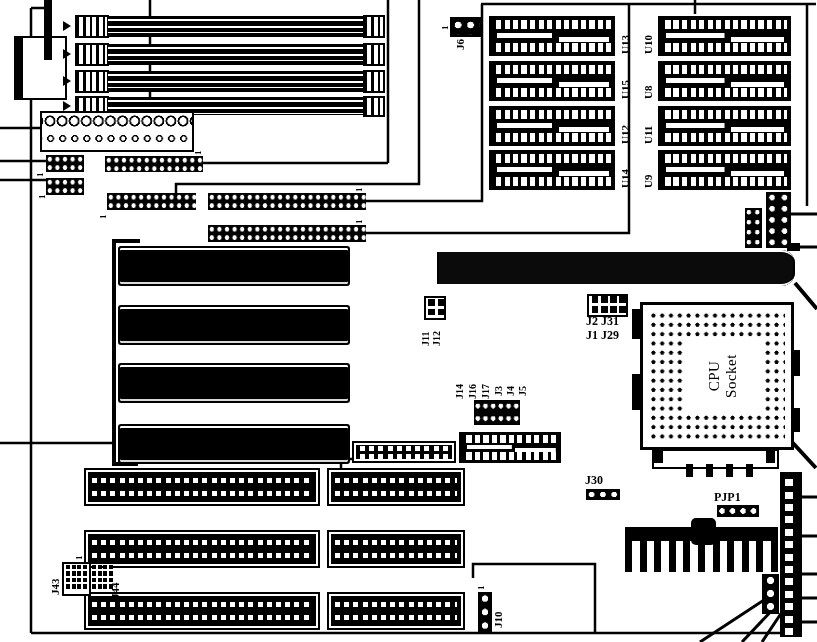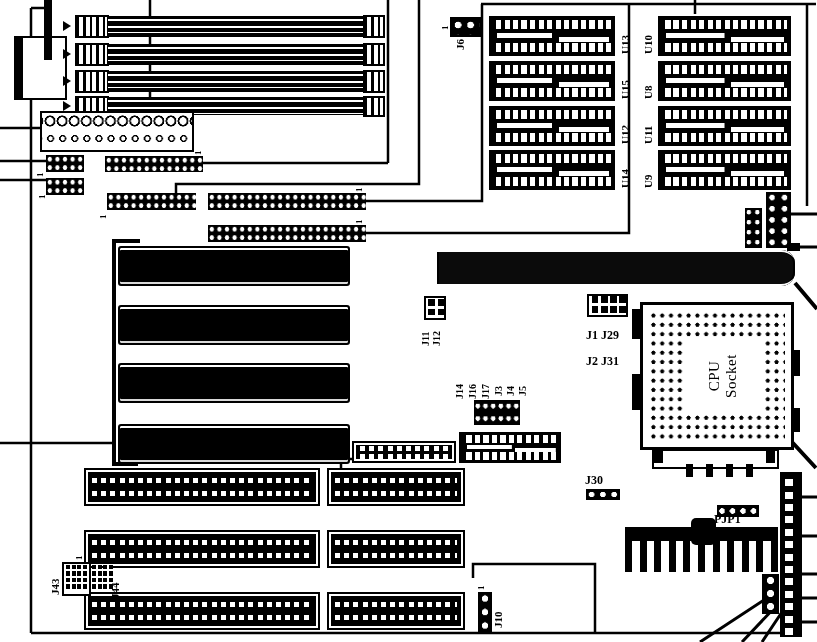--- a/index.html
+++ b/index.html
@@ -132,21 +132,21 @@
   <div class="cmp chip" style="left:658px;top:150px;width:133px;height:40px;"></div>
 
   <div class="cmp ph" style="left:745px;top:208px;width:17px;height:40px;background-size:8.5px 10px;"></div>
   <div class="cmp ph" style="left:766px;top:192px;width:25px;height:56px;background-image:radial-gradient(circle at 6px 5.5px,#fff 2.6px,rgba(0,0,0,0) 3px);background-size:12.5px 11.2px;"></div>
 
   <div class="cmp" style="left:437px;top:250px;width:358px;height:36px;background:#0b0b0b;border-radius:0 14px 14px 0;
               box-shadow:inset 0 5px 0 -3px #fff,inset 0 -5px 0 -3px #fff,inset 0 0 0 2px #000;"></div>
   <div class="cmp" style="left:787px;top:243px;width:13px;height:8px;background:#000;"></div>
 
   <div class="cmp gridblk" style="left:587px;top:294px;width:37px;height:19px;"></div>
-  <div class="cmp lbl" style="left:586px;top:315px;font-size:12px;margin-top:40px;">J2 J31</div>
+  <div class="cmp lbl" style="left:586px;top:315px;font-size:12px;">J2 J31</div>
   <div class="cmp lbl" style="left:586px;top:329px;font-size:12px;">J1 J29</div>
 
   <div class="cmp gridblk" style="left:424px;top:296px;width:18px;height:20px;"></div>
   <div class="rot cmp" style="left:420px;top:346px;font-size:10px;font-weight:bold;">J11</div>
   <div class="rot cmp" style="left:431px;top:346px;font-size:10px;font-weight:bold;">J12</div>
 
   <div class="cmp" style="left:640px;top:302px;width:148px;height:142px;background:#fff;border:3px solid #000;"></div>
   <div class="cmp pga" style="left:649px;top:311px;width:136px;height:130px;"></div>
   <div class="cmp" style="left:684px;top:337px;width:78px;height:77px;background:#fff;display:flex;align-items:center;justify-content:center;">
     <div class="rot" style="position:static;transform:rotate(-90deg);transform-origin:center;font-size:15px;letter-spacing:.5px;text-align:center;">
@@ -175,21 +175,21 @@
   <div class="cmp ph" style="left:474px;top:400px;width:46px;height:25px;background-size:7.7px 12.5px;background-image:radial-gradient(circle at 3.8px 6px,#fff 2.2px,rgba(0,0,0,0) 2.6px);"></div>
 
   <div class="rot lbl cmp" style="left:447px;top:461px;">U4</div>
   <div class="cmp chip" style="left:459px;top:432px;width:102px;height:31px;background-size:94% 8px,94% 8px,44% 4px,40% 4px;background-position:4px 3px,4px 20px,8px 13px,92% 16px;"></div>
 
   <div class="cmp seg" style="left:352px;top:441px;width:104px;height:22px;background-position:8px 5px,8px 13px;"></div>
 
   <div class="cmp lbl" style="left:585px;top:474px;font-size:12px;">J30</div>
   <div class="cmp" style="left:586px;top:489px;width:34px;height:11px;background-color:#000;background-image:radial-gradient(circle at 5.5px 5.5px,#fff 2.6px,rgba(0,0,0,0) 3px);background-size:11.3px 11px;"></div>
 
-  <div class="cmp lbl" style="left:714px;top:513px;font-size:12px;">PJP1</div>
+  <div class="cmp lbl" style="left:714px;top:491px;font-size:12px;">PJP1</div>
   <div class="cmp" style="left:717px;top:505px;width:42px;height:12px;background-color:#000;background-image:radial-gradient(circle at 5px 6px,#fff 2.6px,rgba(0,0,0,0) 3px);background-size:10.5px 12px;"></div>
 
   <div class="cmp" style="left:625px;top:527px;width:153px;height:14px;background:#000;"></div>
   <div class="cmp teeth" style="left:625px;top:541px;width:153px;height:31px;"></div>
   <div class="cmp" style="left:691px;top:518px;width:25px;height:27px;background:#000;border-radius:5px;"></div>
 
   <div class="cmp" style="left:780px;top:472px;width:18px;height:161px;background-color:#000;border:2px solid #000;
               background-image:repeating-linear-gradient(0deg,#fff 0 7px,rgba(0,0,0,0) 7px 12.4px);
               background-size:8px 100%;background-position:3px 0;background-repeat:no-repeat;"></div>
   <div class="cmp" style="left:762px;top:574px;width:17px;height:40px;background-color:#000;

